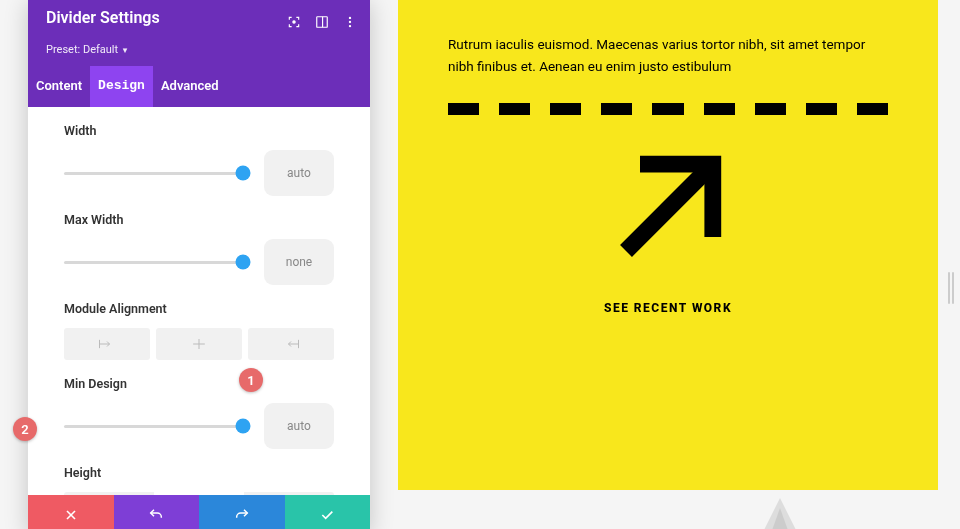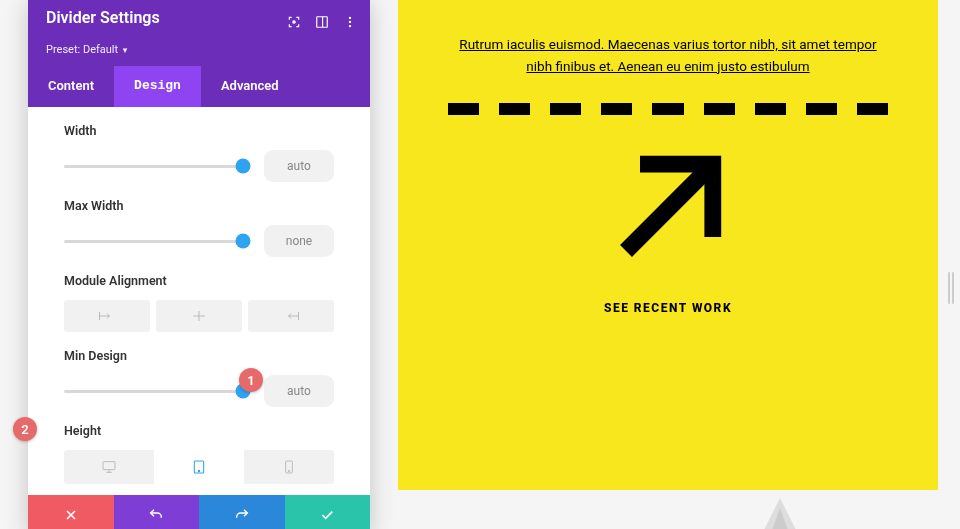--- a/index.html
+++ b/index.html
@@ -9,51 +9,51 @@
   .panel { position: absolute; left: 28px; top: 0; width: 342px; background: #fff; box-shadow: 0 2px 24px rgba(0,0,0,0.2); border-radius: 4px; }
   .panel-header { background: #6c2eb9; color: #fff; padding: 8px 18px 10px; }
   .panel-title { font-size: 16px; font-weight: 600; }
   .panel-preset { font-size: 11px; opacity: 0.9; margin-top: 16px; }
   .panel-preset .caret { font-size: 9px; margin-left: 2px; }
   .panel-header-icons { position: absolute; right: 12px; top: 14px; display: flex; gap: 12px; }
   .hicon { width: 16px; height: 16px; display: flex; align-items: center; justify-content: center; cursor: pointer; color: #fff; }
   .hicon svg { width: 14px; height: 14px; }
 
   .tabs { display: flex; background: #6c2eb9; }
-  .tab { flex: 0 0 auto; padding: 12px 20px 14px; font-size: 13px; font-weight: 600; color: #fff; cursor: pointer; }
+  .tab { flex: 0 0 auto; padding: 12px 8px 14px; font-size: 13px; font-weight: 600; color: #fff; cursor: pointer; }
   .tab.active { background: #8e44f0; font-family: Liberation Mono, monospace; }
 
   .panel-body { padding: 0 36px; height: 388px; overflow: hidden; }
   .field { padding-top: 16px; }
   .field-label { font-size: 12.5px; font-weight: 600; color: #333; margin-bottom: 12px; }
   .slider-row { display: flex; align-items: center; gap: 14px; }
   .slider-track { position: relative; flex: 1; height: 3px; background: #d8d8d8; border-radius: 2px; }
   .slider-thumb { position: absolute; top: 50%; width: 15px; height: 15px; background: #2ea3f2; border-radius: 50%; transform: translate(-50%, -50%); cursor: pointer; }
-  .value-box { width: 70px; height: 32px; background: #f1f1f1; border: none; border-radius: 9px; font-size: 12px; color: #888; text-align: center; }
+  .value-box { width: 70px; height: 46px; background: #f1f1f1; border: none; border-radius: 9px; font-size: 12px; color: #888; text-align: center; }
 
   .align-row { display: flex; gap: 6px; }
   .align-btn { flex: 1; height: 32px; background: #f1f1f1; border-radius: 3px; display: flex; align-items: center; justify-content: center; cursor: pointer; color: #bbb; }
   .align-btn svg { width: 20px; height: 14px; }
 
   .device-row { display: flex; gap: 0; background: #f1f1f1; border-radius: 3px; overflow: hidden; position: relative; }
   .device-btn { flex: 1; height: 34px; display: flex; align-items: center; justify-content: center; cursor: pointer; color: #bbb; }
   .device-btn.active { background: #fff; color: #2ea3f2; }
   .device-btn svg { width: 16px; height: 16px; }
 
   .panel-footer { display: flex; height: 40px; }
   .fbtn { flex: 1; display: flex; align-items: center; justify-content: center; color: #fff; cursor: pointer; }
   .fbtn svg { width: 16px; height: 16px; }
   .fbtn.cancel { background: #ef5a63; border-bottom-left-radius: 4px; }
   .fbtn.undo   { background: #7e3ed6; }
   .fbtn.redo   { background: #2b87da; }
   .fbtn.save   { background: #29c4a9; border-bottom-right-radius: 4px; }
 
   
   .preview { position: absolute; left: 398px; top: 0; width: 540px; height: 490px; background: #f8e71c; display: flex; flex-direction: column; align-items: center; padding: 34px 50px 32px; }
-  .preview p { font-size: 13.5px; color: #000; text-align: center; line-height: 1.6; max-width: 480px; text-decoration: underline; }
+  .preview p { font-size: 13.5px; color: #000; text-align: left; line-height: 1.6; max-width: 480px; }
   .dashes { display: flex; justify-content: space-between; width: 100%; margin: 26px 0 16px; gap: 20px; }
   .dash { height: 12px; flex: 1; background: #000; }
   .recent-title { font-size: 34px; font-weight: 800; letter-spacing: -0.5px; margin-bottom: 18px; }
   .arrow-wrap { width: 140px; height: 140px; margin: 8px 0 22px; }
   .arrow-wrap svg { width: 100%; height: 100%; }
   .see-link { font-size: 12px; font-weight: 800; letter-spacing: 1.5px; }
 
   
   .badge { position: absolute; width: 24px; height: 24px; border-radius: 50%; background: #e76a6a; color: #fff; font-size: 13px; font-weight: 600; display: flex; align-items: center; justify-content: center; box-shadow: 0 1px 3px rgba(0,0,0,0.25); z-index: 50; }
   .badge.b1 { left: 239px; top: 368px; }

